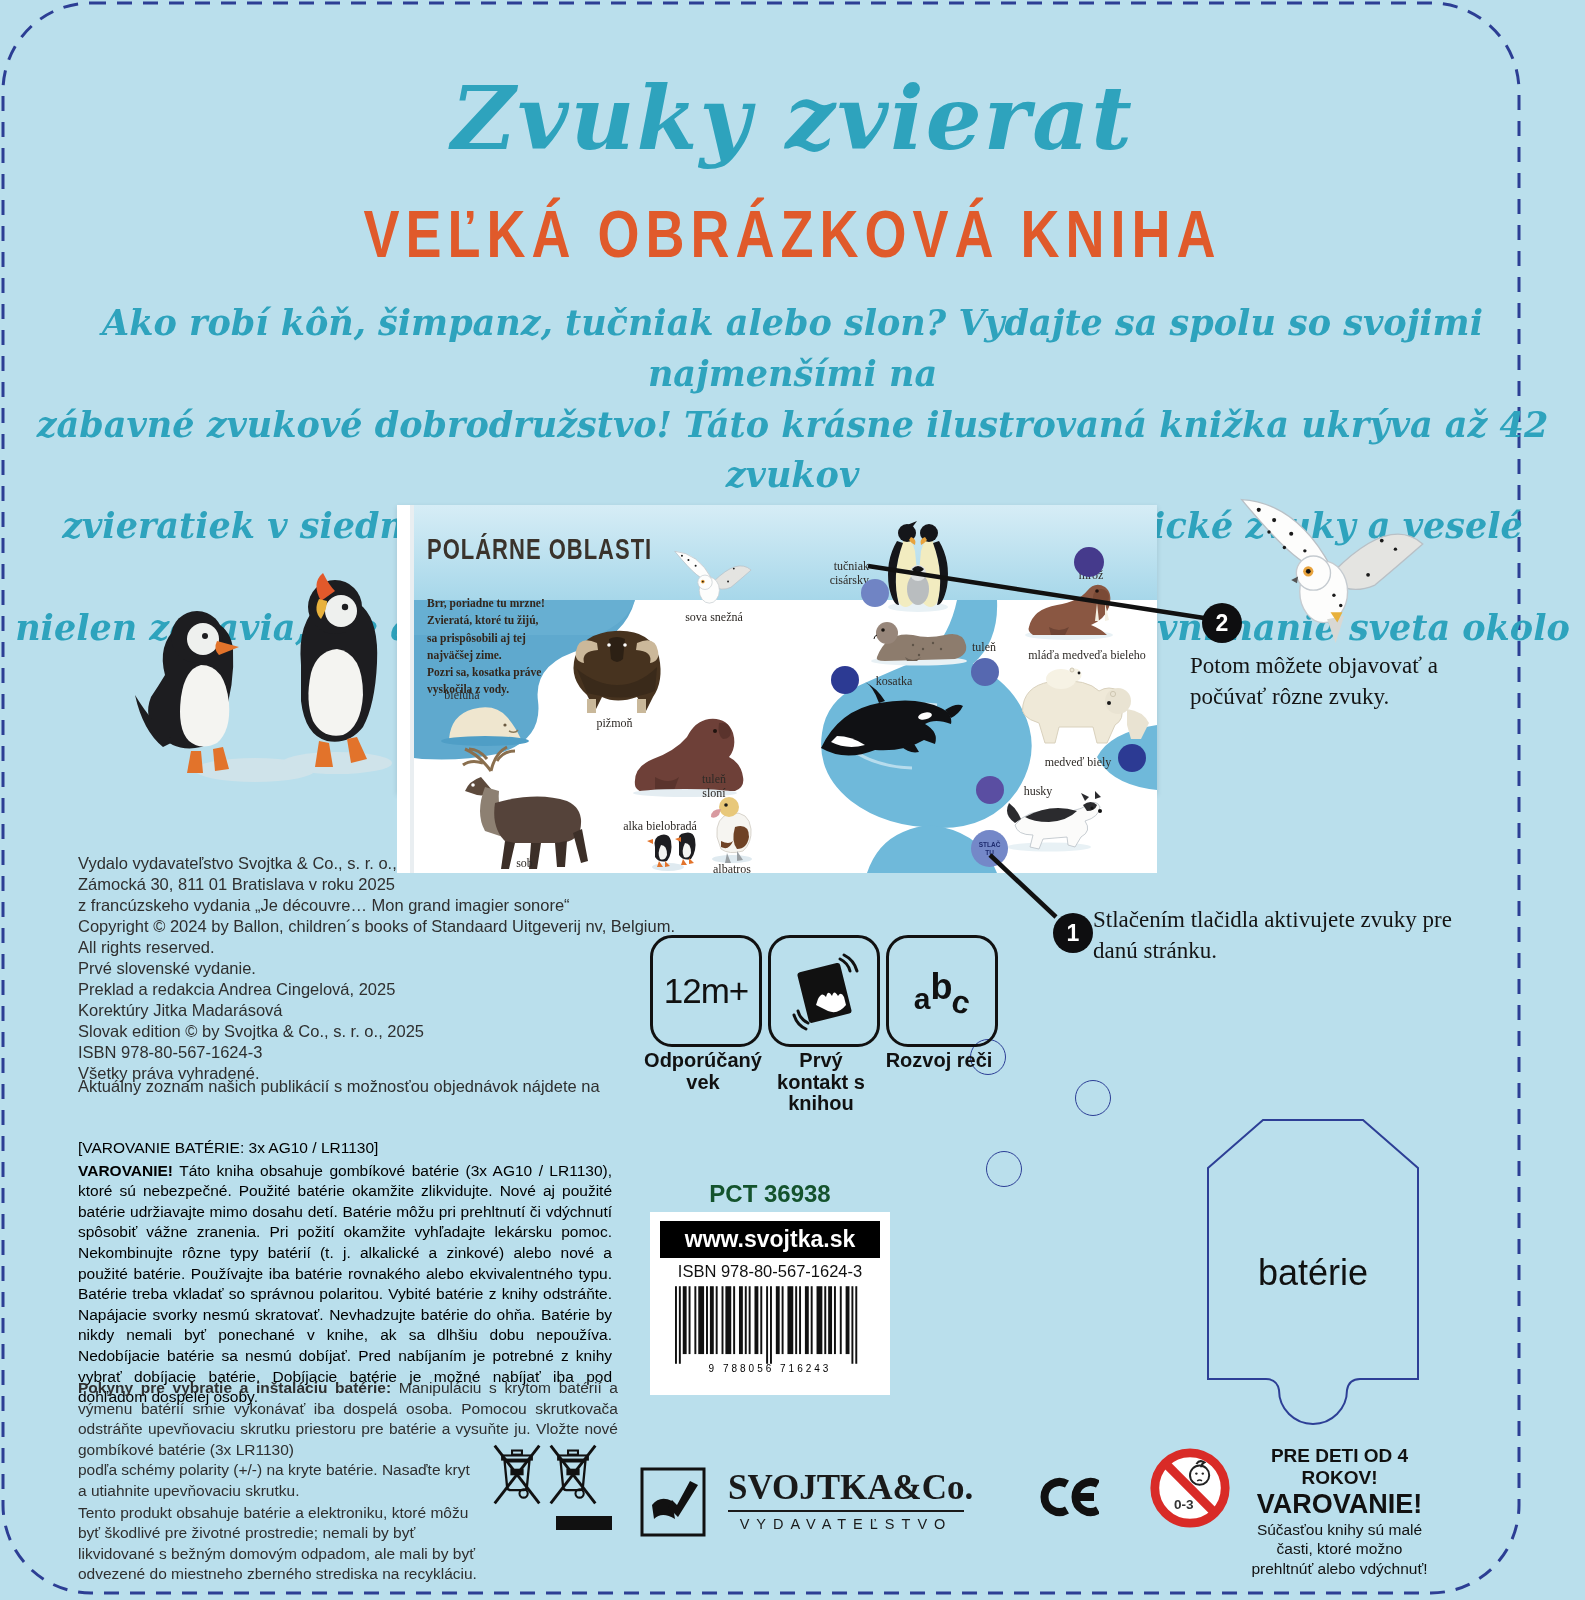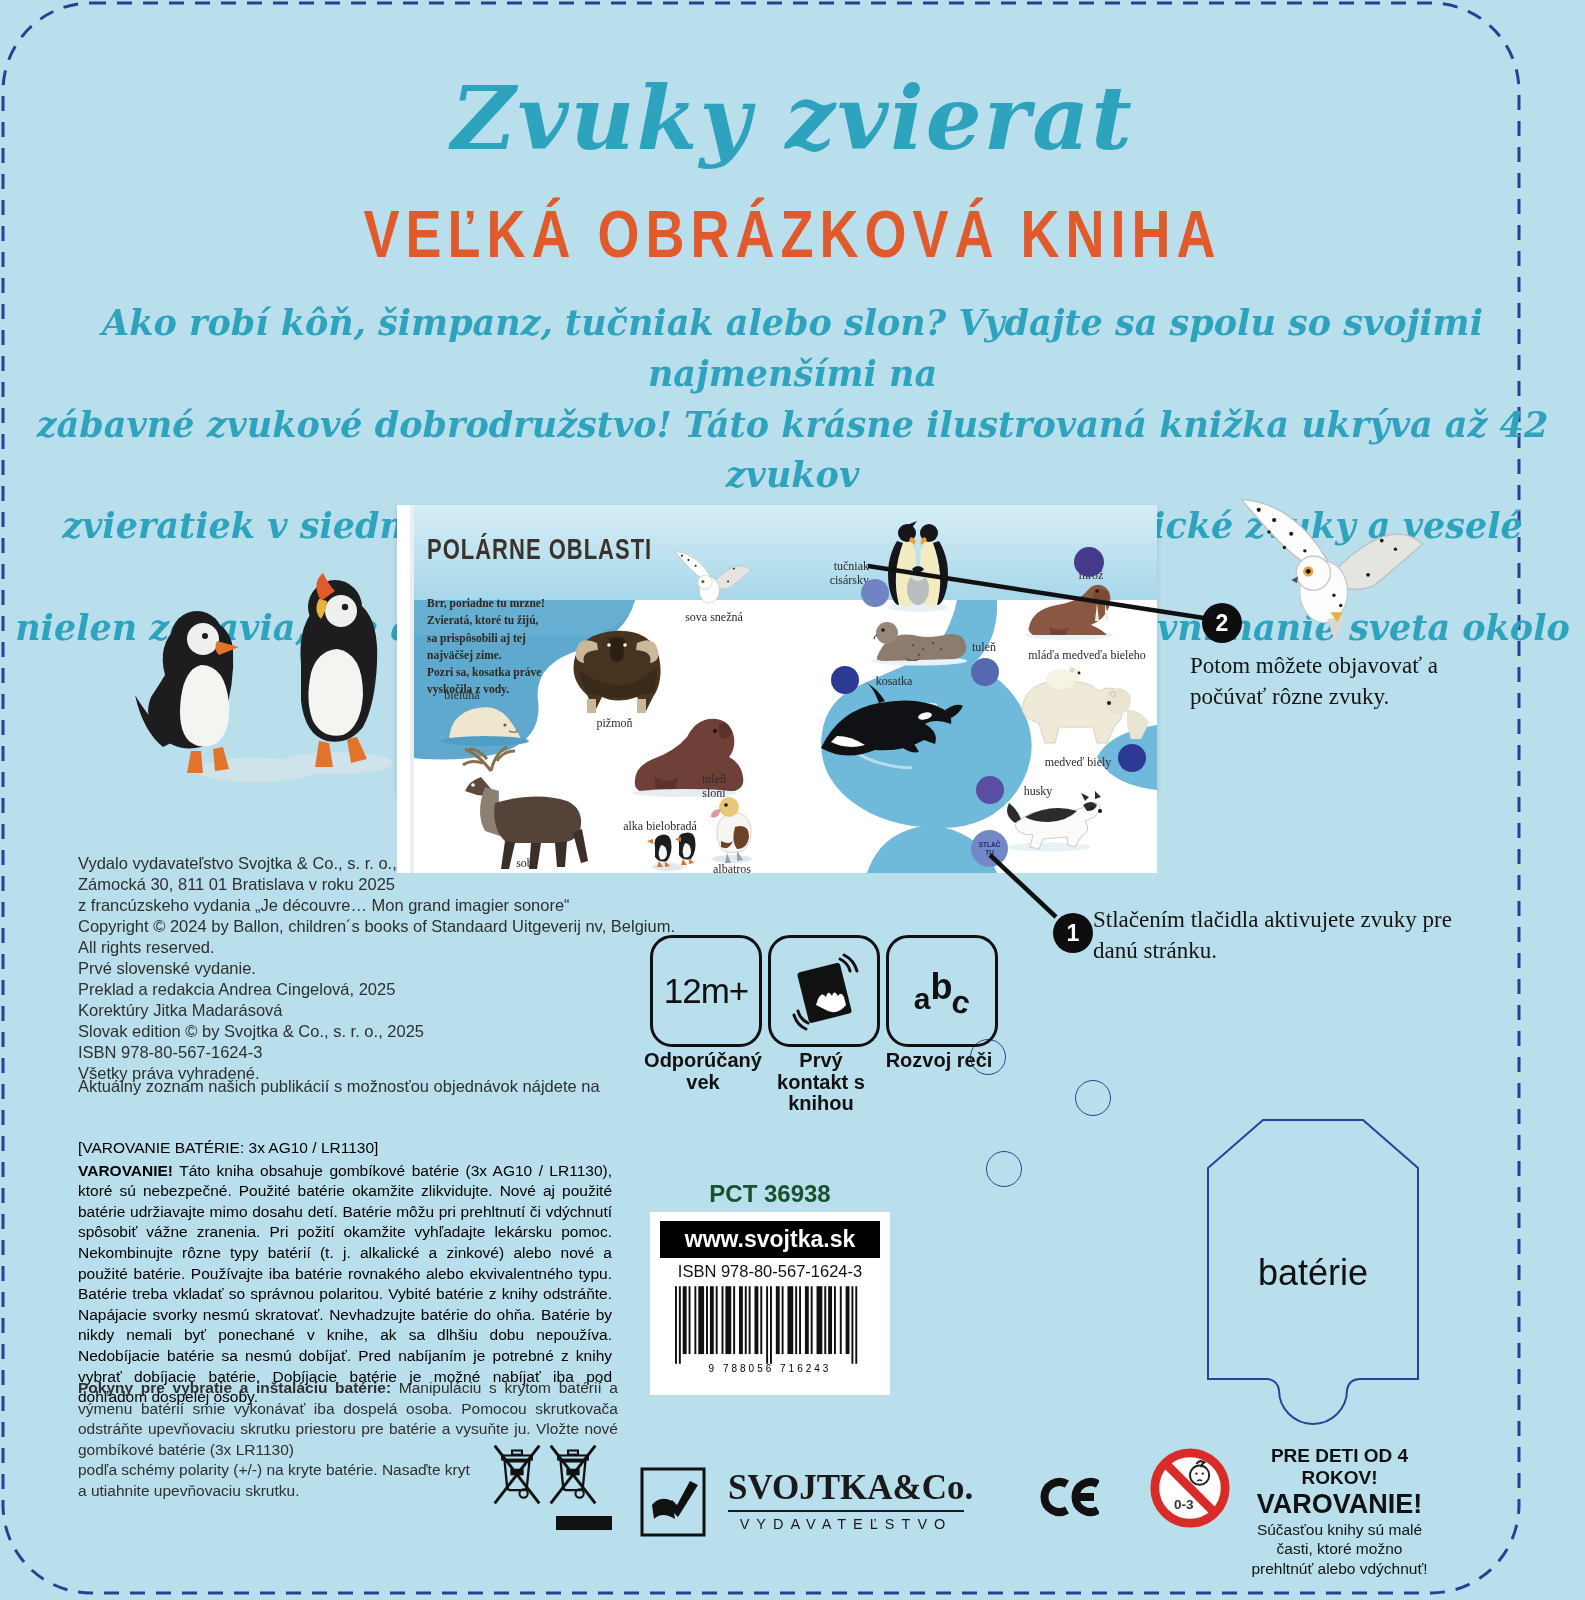--- a/index.html
+++ b/index.html
@@ -407,20 +407,21 @@
   </div>
 
   <div class="abs warn-block">
     <div class="hdr">[VAROVANIE BATÉRIE: 3x AG10 / LR1130]</div>
     <div class="warn-body"><b>VAROVANIE!</b><span> Táto kniha obsahuje gombíkové batérie (3x AG10 / LR1130), ktoré sú nebezpečné. Použité batérie okamžite zlikvidujte. Nové aj použité batérie udržiavajte mimo dosahu detí. Batérie môžu pri prehltnutí či vdýchnutí spôsobiť vážne zranenia. Pri požití okamžite vyhľadajte lekársku pomoc. Nekombinujte rôzne typy batérií (t. j. alkalické a zinkové) alebo nové a použité batérie. Používajte iba batérie rovnakého alebo ekvivalentného typu. Batérie treba vkladať so správnou polaritou. Vybité batérie z knihy odstráňte. Napájacie svorky nesmú skratovať. Nevhadzujte batérie do ohňa. Batérie by nikdy nemali byť ponechané v knihe, ak sa dlhšiu dobu nepoužíva. Nedobíjacie batérie sa nesmú dobíjať. Pred nabíjaním je potrebné z knihy vybrať dobíjacie batérie. Dobíjacie batérie je možné nabíjať iba pod dohľadom dospelej osoby.</span></div>
   </div>
 
   <div class="abs instr-block">
     <div class="instr-p1"><b>Pokyny pre vybratie a inštaláciu batérie:</b><span> Manipuláciu s krytom batérií a výmenu batérií smie vykonávať iba dospelá osoba. Pomocou skrutkovača odstráňte upevňovaciu skrutku priestoru pre batérie a vysuňte ju. Vložte nové gombíkové batérie (3x LR1130)</span></div>
     <div class="instr-p2">podľa schémy polarity (+/-) na kryte batérie. Nasaďte kryt a utiahnite upevňovaciu skrutku.</div>
+    <div class="instr-p3">Tento produkt obsahuje batérie a elektroniku, ktoré môžu byť škodlivé pre životné prostredie; nemali by byť likvidované s bežným domovým odpadom, ale mali by byť odvezené do miestneho zberného strediska na recykláciu.</div>
   </div>
 
   <svg class="abs" style="left:492px;top:1434px;" width="50" height="76" viewBox="0 0 60 92">
     <rect x="12" y="26" width="36" height="5" fill="none" stroke="#111" stroke-width="2.5"></rect>
     <rect x="24" y="20" width="12" height="5" fill="none" stroke="#111" stroke-width="2.5"></rect>
     <path d="M15 33 L45 33 L42 64 Q42 68 38 68 L22 68 Q18 68 18 64 Z" fill="none" stroke="#111" stroke-width="2.8"></path>
     <rect x="22" y="42" width="16" height="8" fill="#111"></rect>
     <circle cx="38" cy="72" r="5" fill="none" stroke="#111" stroke-width="2.5"></circle>
     <line x1="3" y1="14" x2="57" y2="84" stroke="#111" stroke-width="3.5"></line>
     <line x1="57" y1="14" x2="3" y2="84" stroke="#111" stroke-width="3.5"></line>

